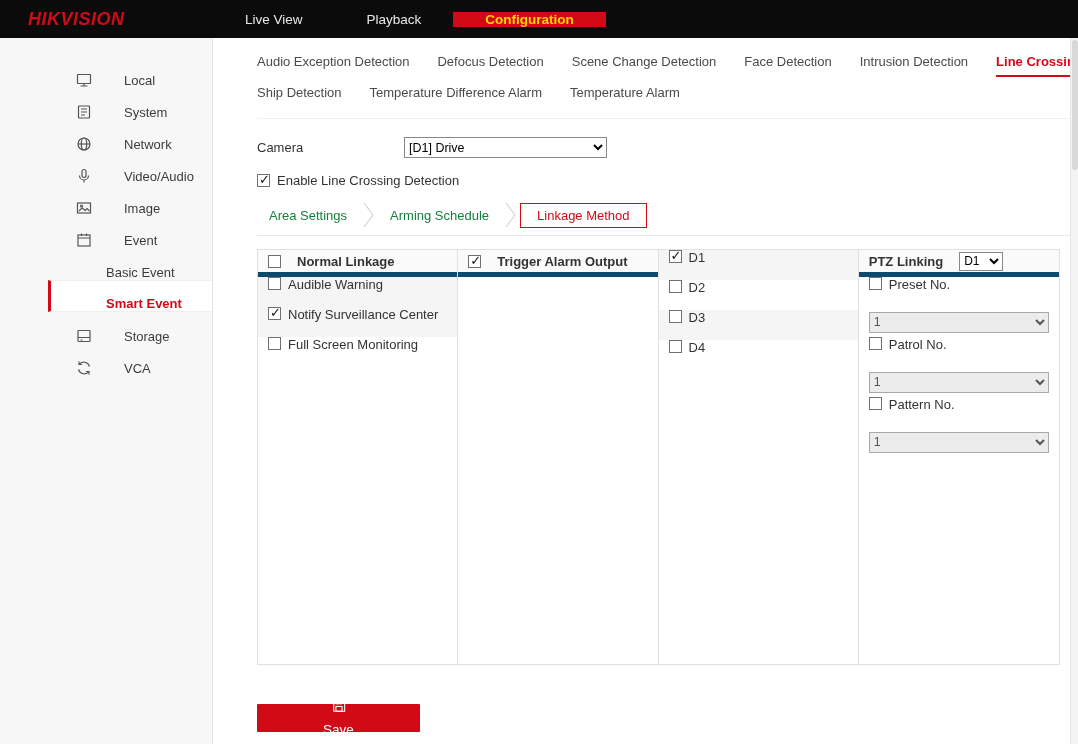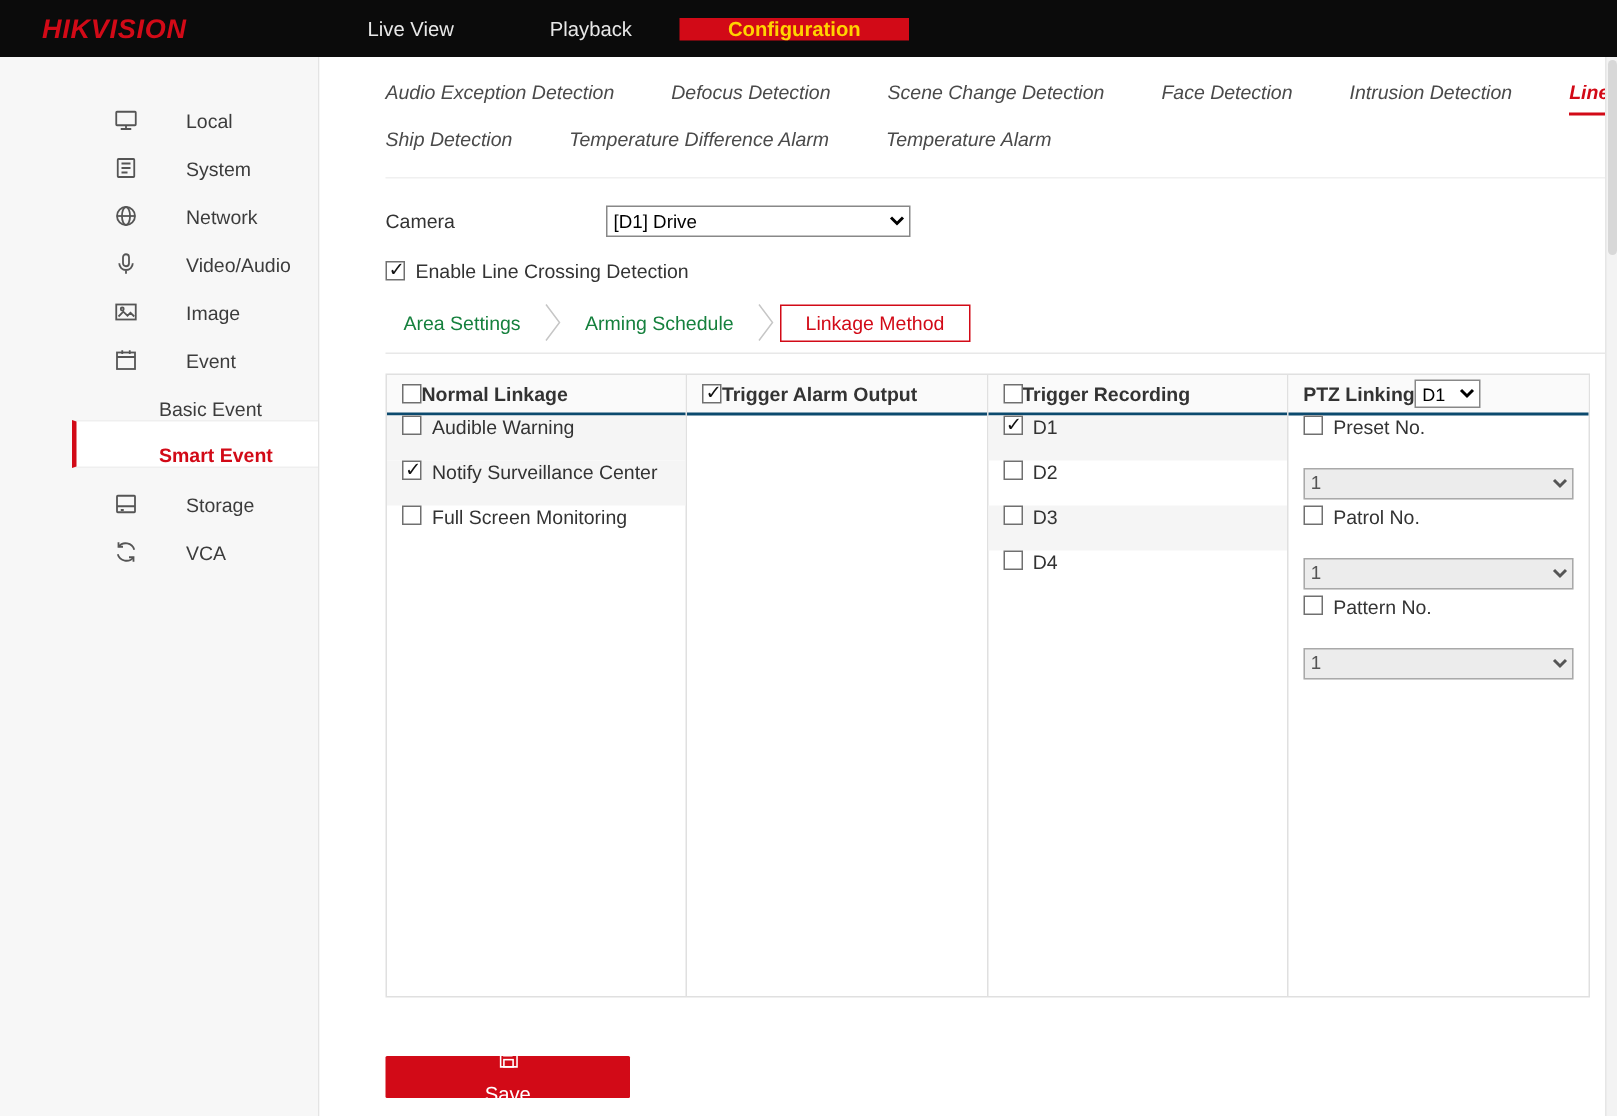--- a/index.html
+++ b/index.html
@@ -19,21 +19,21 @@
   .side-item { height:32px; display:flex; align-items:flex-end; padding-left:28px; gap:32px; cursor:pointer; color:#3c3c3c;margin-left:48px; }
   .side-item .sicon { width:16px; height:16px; display:inline-flex; flex:none; }
   .side-item .sicon svg { width:16px; height:16px; stroke:#555; fill:none; stroke-width:1.2; }
   .side-item.sub { padding-left:58px; }
   .side-item.active { background:#ffffff; border-left:3px solid #d20a17; padding-left:55px; color:#d20a17; font-weight:bold; border-top:1px solid #efefef; border-bottom:1px solid #efefef; }
 
   
   .content { position:absolute; top:38px; left:213px; width:857px; height:706px; background:#fff; padding:0 0 0 44px; }
 
   .det-tabs { padding-top:16px; border-bottom:1px solid #f0f0f0; padding-bottom:10px; }
-  .det-row { display:flex; column-gap:38px; margin-left:-14px; padding-left:14px;font-style:italic; }
+  .det-row { display:flex; column-gap:28px; margin-left:-14px; padding-left:14px; }
   .det-row + .det-row { margin-top:8px; }
   .det-tab { color:#4a4a4a; font-size:13px; padding-bottom:6px; border-bottom:2px solid transparent; cursor:pointer; white-space:nowrap; }
   .det-tab.active { color:#d20a17; font-weight:bold; border-bottom-color:#d20a17; }
 
   .camera-row { margin-top:18px; display:flex; align-items:center; }
   .camera-label { width:147px; }
   .camera-select { width:203px; height:21px; font-size:12.5px; font-family:inherit; border:1px solid #888; background:#fff; }
 
   .enable-row { margin-top:15px; display:flex; align-items:center; gap:7px; }
 
@@ -44,21 +44,21 @@
   
   .subtabs { margin-top:14px; display:flex; align-items:center; border-bottom:1px solid #e8e8e8; padding-bottom:7px; width:813px; }
   .subtab { padding:4px 12px; color:#15803d; cursor:pointer; }
   .subtab.active { border:1px solid #d20a17; color:#d20a17; padding:4px 16px; background:#fff; }
   .subtab-sep { display:inline-flex; margin:0 4px; }
 
   
   .ltable { margin-top:13px; width:803px; height:416px; border:1px solid #e0e0e0; display:grid; grid-template-columns:1fr 1fr 1fr 1fr; }
   .lcol { border-right:1px solid #e0e0e0; display:flex; flex-direction:column; }
   .lcol:last-child { border-right:none; }
-  .lhead { height:27px; flex:none; display:flex; align-items:center; gap:0; padding-left:10px; font-weight:bold; background:#fafafa; border-bottom:2px solid #0c4a6e; }
+  .lhead { height:27px; flex:none; display:flex; align-items:center; gap:16px; padding-left:10px; font-weight:bold; background:#fafafa; border-bottom:5px solid #0c4a6e; }
   .lrow { height:30px; flex:none; display:flex; align-items:flex-start; gap:7px; padding-left:10px; }
   .lrow.alt { background:#f5f5f5; }
   .ptz-head-select { width:44px; height:19px; font-size:12px; font-family:inherit; border:1px solid #888; background:#fff; }
   .ptz-select-row { height:30px; flex:none; display:flex; align-items:center; padding:0 10px; }
   .ptz-select { width:100%; height:21px; font-size:12.5px; font-family:inherit; border:1px solid #a9a9a9; background:#ececec; color:#555; }
 
   
   .save-btn { margin-top:39px; width:163px; height:28px; background:#d20a17; border:none; border-radius:1px; color:#fff; font-size:13.5px; font-family:inherit; display:flex; align-items:center; justify-content:center; gap:9px; cursor:pointer;flex-direction:column; }
   .save-btn svg { width:14px; height:14px; stroke:#fff; fill:none; stroke-width:1.2; }
 
@@ -231,24 +231,20 @@
       </div>
 
       <div class="lcol">
         <div class="lhead">
           <span class="cb checked"></span>
           <span>Trigger Alarm Output</span>
         </div>
       </div>
 
       <div class="lcol">
-        <div class="lhead">
-          <span class="cb"></span>
-          <span>Trigger Recording</span>
-        </div>
         <div class="lrow alt">
           <span class="cb checked"></span>
           <span>D1</span>
         </div>
         <div class="lrow">
           <span class="cb"></span>
           <span>D2</span>
         </div>
         <div class="lrow alt">
           <span class="cb"></span>

